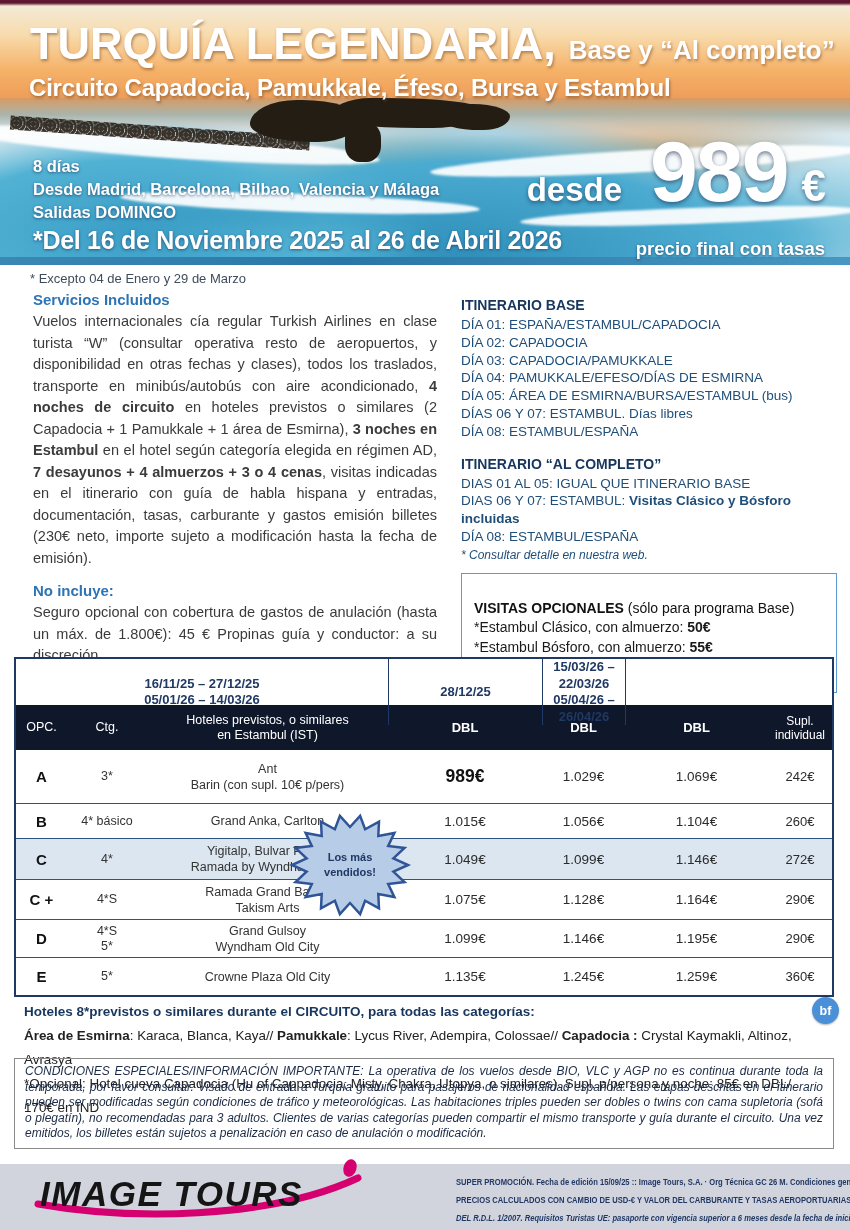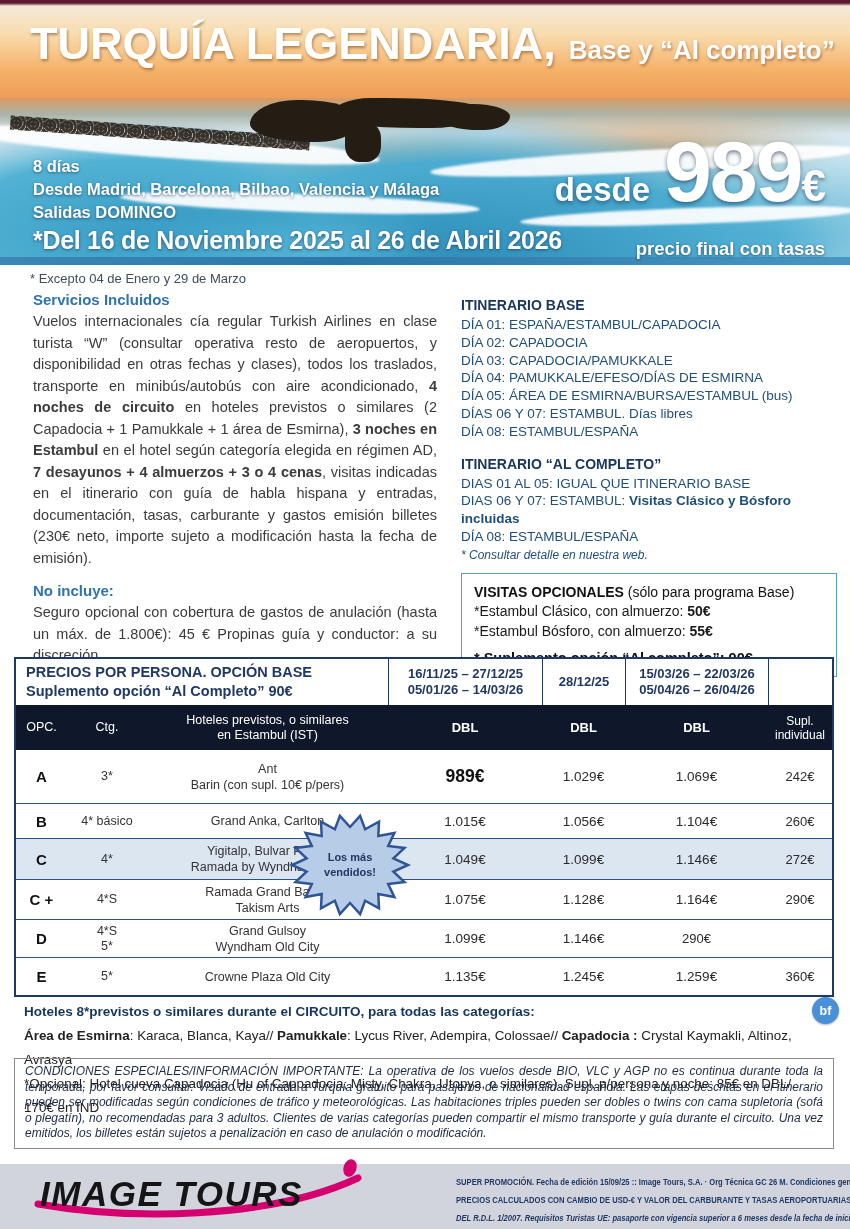--- a/index.html
+++ b/index.html
@@ -42,39 +42,39 @@
   .banner-title { position:absolute; left:30px; top:18px; display:flex; align-items:baseline; white-space:nowrap;
     color:#fff; text-shadow:1px 2px 3px rgba(125,70,25,.55); }
   .banner-title .t-main { font-size:45px; font-weight:700; letter-spacing:0; }
   .banner-title .t-suffix { font-size:26px; font-weight:700; margin-left:13px; }
   .banner-sub { position:absolute; left:29px; top:74px; font-size:24px; font-weight:700; color:#fff;
     letter-spacing:-.2px; text-shadow:1px 2px 3px rgba(110,70,30,.6); white-space:nowrap; }
   .hero-left { position:absolute; left:33px; top:155px; color:#fff; text-shadow:0 1px 3px rgba(20,45,85,.65); }
   .hl-line { font-size:16.5px; font-weight:700; line-height:23px; white-space:nowrap; }
   .hl-dates { font-size:25px; font-weight:700; margin-top:2px; white-space:nowrap; letter-spacing:-.3px; }
   .hero-price { position:absolute; right:24px; top:128px; display:flex; align-items:baseline;
-    color:#fff; text-shadow:0 2px 4px rgba(20,45,85,.6); white-space:nowrap; }
+    color:#fff; text-shadow:0 2px 4px rgba(20,45,85,.6); white-space:nowrap;gap:14px; }
   .hp-desde { font-size:33px; font-weight:700; margin-right:14px; }
   .hp-num { font-size:86px; font-weight:700; letter-spacing:-2px; line-height:1; }
   .hp-eur { font-size:44px; font-weight:700; }
   .hero-price-note { position:absolute; right:25px; top:238px; font-size:18.5px; font-weight:700; color:#fff;
     text-shadow:0 1px 3px rgba(20,45,85,.65); }
 
   
   .exception { left:30px; top:271px; font-size:13px; color:#3f4c5c; }
   .leftcol { left:33px; top:291px; width:404px; }
   .sec-h { color:#2E74B5; font-weight:700; font-size:15px; margin-bottom:3px; }
   .para { font-size:14.5px; line-height:21.5px; color:#3b3b3b; text-align:justify; }
   .noinc { margin-top:13px; }
   .rightcol { left:461px; top:297px; width:376px; }
   .itin-h { color:#17365D; font-weight:700; font-size:14px; margin-bottom:3px; }
   .itin-line { color:#1F4E79; font-size:13.5px; line-height:17.8px; }
   .itin2 { margin-top:15px; }
   .itin-note { color:#1F4E79; font-size:12px; font-style:italic; margin-top:2px; }
-  .visits-box { margin-top:11px; border:1.2px solid #5b9bd5; padding:9px 12px 10px 12px; width:376px; }
+  .visits-box { margin-top:11px; border:1.2px solid #5b9bd5; padding:25px 12px 10px 12px; width:376px; }
   .vb-line { font-size:14px; line-height:19.5px; color:#1a1a1a; }
   .vb-head { color:#111; }
   .vb-sup { font-size:14.5px; font-weight:700; margin-top:9px; color:#111; }
 
   
   .ptable { left:14px; top:657px; width:820px; border:2px solid #1F3864; background:#fff; }
   .tr1 { display:grid; grid-template-columns:372px 154px 83px 143px 1fr; height:46px; }
   .tr1 > div { display:flex; flex-direction:column; justify-content:center; }
   .tr1 > div + div { border-left:1.5px solid #1F3864; }
   .tr1-title { padding-left:10px; color:#1F3864; font-weight:700; font-size:14.5px; line-height:19px; }
@@ -132,20 +132,21 @@
       <div class="silh s1"></div>
       <div class="silh s2"></div>
       <div class="silh s3"></div>
       <div class="silh s4"></div>
       <div class="dots"></div>
     </div>
     <div class="banner-title">
       <span class="t-main">TURQUÍA LEGENDARIA,</span>
       <span class="t-suffix">Base y “Al completo”</span>
     </div>
+    <div class="banner-sub">Circuito Capadocia, Pamukkale, Éfeso, Bursa y Estambul</div>
     <div class="hero-left">
       <div class="hl-line">8 días</div>
       <div class="hl-line">Desde Madrid, Barcelona, Bilbao, Valencia y Málaga</div>
       <div class="hl-line">Salidas DOMINGO</div>
       <div class="hl-dates">*Del 16 de Noviembre 2025 al 26 de Abril 2026</div>
     </div>
     <div class="hero-price">
       <span class="hp-desde">desde</span>
       <span class="hp-num">989</span>
       <span class="hp-eur">€</span>
@@ -186,24 +187,20 @@
     <div class="visits-box">
       <div class="vb-line vb-head"><span class="b">VISITAS OPCIONALES</span><span> (sólo para programa Base)</span></div>
       <div class="vb-line"><span>*Estambul Clásico, con almuerzo: </span><span class="b">50€</span></div>
       <div class="vb-line"><span>*Estambul Bósforo, con almuerzo: </span><span class="b">55€</span></div>
       <div class="vb-sup">* Suplemento opción “Al completo”: 90€</div>
     </div>
   </div>
 
   <div class="abs ptable">
     <div class="tr1">
-      <div class="tr1-title">
-        <div>PRECIOS POR PERSONA. OPCIÓN BASE</div>
-        <div>Suplemento opción “Al Completo” 90€</div>
-      </div>
       <div class="tr1-dates">
         <div>16/11/25 – 27/12/25</div>
         <div>05/01/26 – 14/03/26</div>
       </div>
       <div class="tr1-dates">
         <div>28/12/25</div>
       </div>
       <div class="tr1-dates">
         <div>15/03/26 – 22/03/26</div>
         <div>05/04/26 – 26/04/26</div>
@@ -292,20 +289,21 @@
       <div class="c-ctg">
           <div>4*S</div>
           <div>5*</div>
         </div>
       <div class="c-hot">
           <div>Grand Gulsoy</div>
           <div>Wyndham Old City</div>
         </div>
       <div class="c-price">1.099€</div>
       <div class="c-price">1.146€</div>
+      <div class="c-price">1.195€</div>
       <div class="c-supl">290€</div>
     </div>
     <div class="trow tbl-bottom" style="height:38px">
       <div class="c-opc">E</div>
       <div class="c-ctg">
           <div>5*</div>
           <div></div>
         </div>
       <div class="c-hot">
           <div>Crowne Plaza Old City</div>

